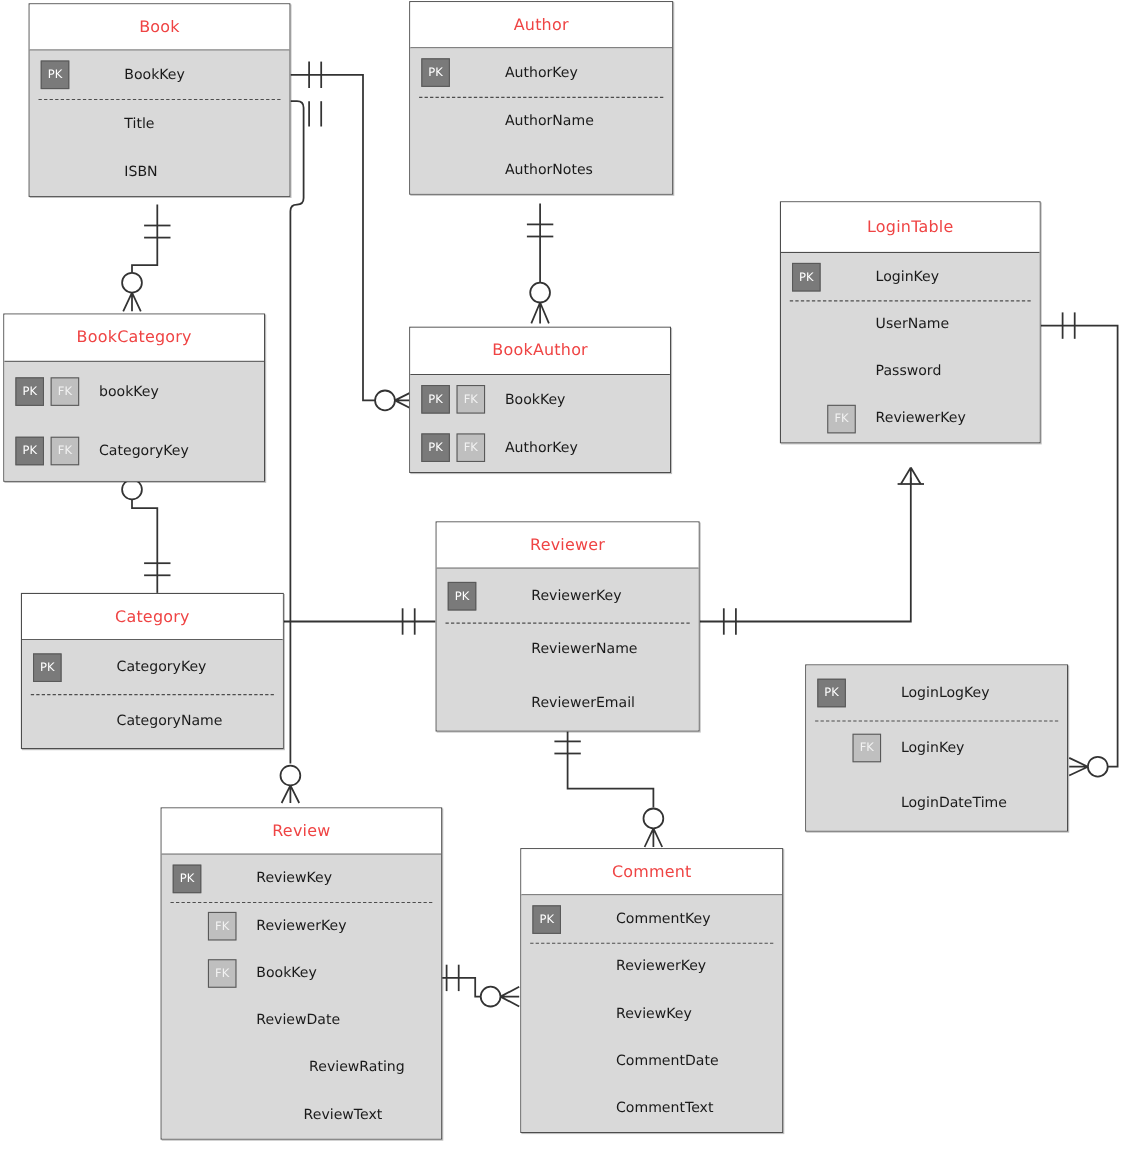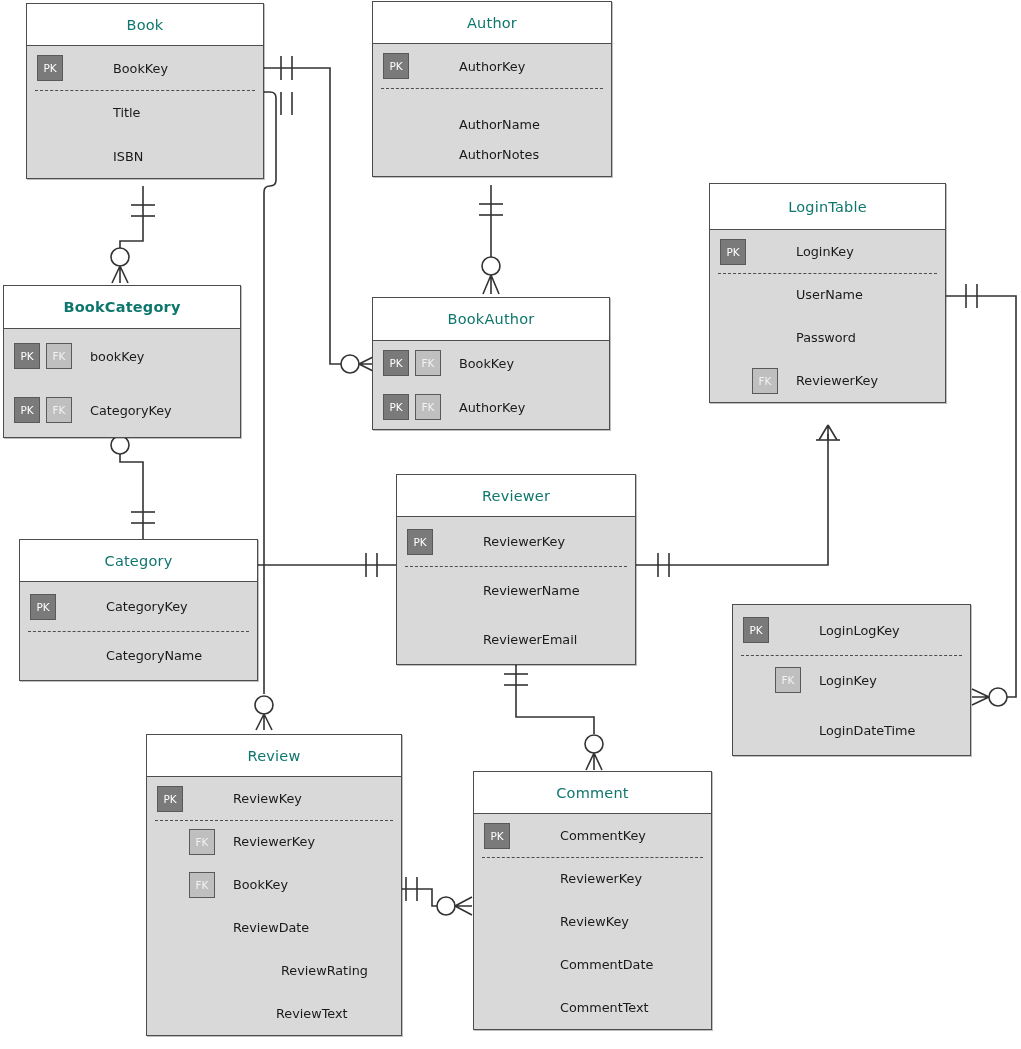--- a/index.html
+++ b/index.html
@@ -14,21 +14,21 @@
     position:absolute;
     box-sizing:border-box;
     border:1px solid #4d4d4d;
     background:#ffffff;
     box-shadow:1px 1px 0 rgba(0,0,0,0.25);
   }
   .entity .ttl{
     box-sizing:border-box;
     width:100%;
     text-align:center;
-    color:#0f766e;
+    color:#ef4444;
     font-size:14.5px;
     letter-spacing:.2px;
     background:#ffffff;
     border-bottom:1px solid #4d4d4d;
     display:flex;align-items:center;justify-content:center;
   }
   .entity .body{
     box-sizing:border-box;
     width:100%;
     background:#d9d9d9;
@@ -180,21 +180,21 @@
     <div class="entity" style="left: 372px; top: 1px; width: 240px;">
       <div class="ttl" style="height: 42px;">Author</div>
       <div class="body" style="height: 132px;">
         <div class="attr" style="height: 44px;">
           <span class="badges">
             <span class="badge pk">PK</span>
           </span>
           <span class="nm">AuthorKey</span>
         </div>
         <div class="sep" style="top: 44px;"></div>
-        <div class="attr" style="height: 44px; align-items: flex-end;">
+        <div class="attr" style="height: 44px;">
           <span class="badges"></span>
           <span class="nm">AuthorName</span>
         </div>
         <div class="attr" style="height: 44px;">
           <span class="badges"></span>
           <span class="nm">AuthorNotes</span>
         </div>
       </div>
     </div>
     <div class="entity" style="left: 709px; top: 183px; width: 237px;">
@@ -218,21 +218,21 @@
         <div class="attr" style="height: 43px;">
           <span class="badges">
             <span class="badge spacer"></span>
             <span class="badge fk">FK</span>
           </span>
           <span class="nm">ReviewerKey</span>
         </div>
       </div>
     </div>
     <div class="entity" style="left: 3px; top: 285px; width: 238px;">
-      <div class="ttl" style="height: 43px; font-weight: bold;">BookCategory</div>
+      <div class="ttl" style="height: 43px;">BookCategory</div>
       <div class="body" style="height: 108px;">
         <div class="attr" style="height: 54px;">
           <span class="badges">
             <span class="badge pk">PK</span>
             <span class="badge fk">FK</span>
           </span>
           <span class="nm">bookKey</span>
         </div>
         <div class="attr" style="height: 54px;">
           <span class="badges">

